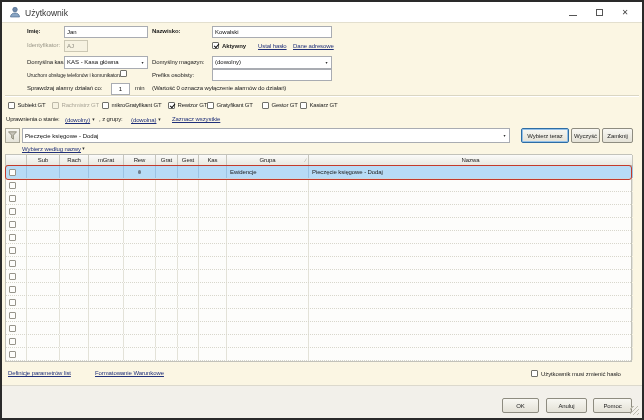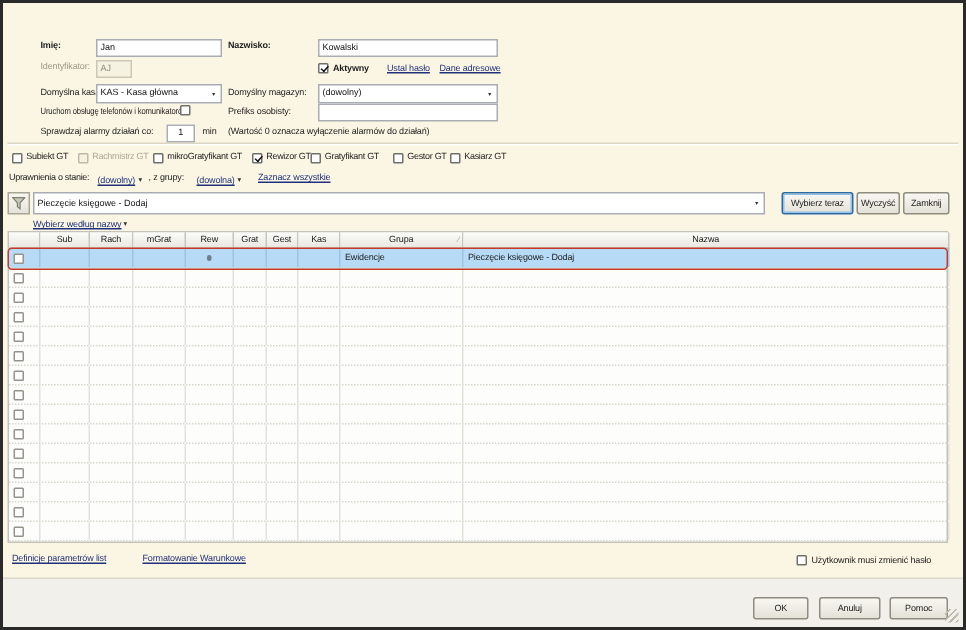--- a/index.html
+++ b/index.html
@@ -87,20 +87,38 @@
   .footer { position:absolute; left:2px; top:385px; width:640px; height:33px;
             background:#F2F0EA; border-top:1px solid #DCD9CD; }
   .grip { position:absolute; right:3px; bottom:3px; width:9px; height:9px;
           background:repeating-linear-gradient(135deg, transparent 0 2px, #BDBBAE 2px 3px); }
 </style>
 </head>
 <body>
 
 <div class="window">
 
+  <div class="titlebar">
+    <span class="win-icon">
+      <svg width="12" height="12" viewBox="0 0 12 12">
+        <circle cx="6" cy="3.6" r="2.3" fill="#6D87A8" stroke="#3E5F86" stroke-width="0.6"></circle>
+        <path d="M1.5 11 C1.5 8 4 7 6 7 C8 7 10.5 8 10.5 11 Z" fill="#8AA6C4" stroke="#3E5F86" stroke-width="0.6"></path>
+      </svg>
+    </span>
+    <span class="title-text">Użytkownik</span>
+    <div class="winbtn" style="left:559px;">
+        <span class="minbar"></span>
+      </div>
+    <div class="winbtn" style="left:585px;">
+        <span class="maxbox"></span>
+      </div>
+    <div class="winbtn" style="left:611px;">
+        <span class="closex">✕</span>
+      </div>
+  </div>
 
   <span class="lbl b" style="left:27px;top:28px;">Imię:</span>
   <div class="field" style="left:64px;top:26px;width:84px;height:12px;">Jan</div>
   <span class="lbl b" style="left:152px;top:28px;">Nazwisko:</span>
   <div class="field" style="left:212px;top:26px;width:120px;height:12px;">Kowalski</div>
 
   <span class="lbl gray" style="left:27px;top:42px;">Identyfikator:</span>
   <div class="field dis-field" style="left:64px;top:40px;width:24px;height:12px;">AJ</div>
   <span class="chk checked" style="left:212px;top:42px;"></span>
   <span class="lbl b" style="left:222px;top:43px;">Aktywny</span>

